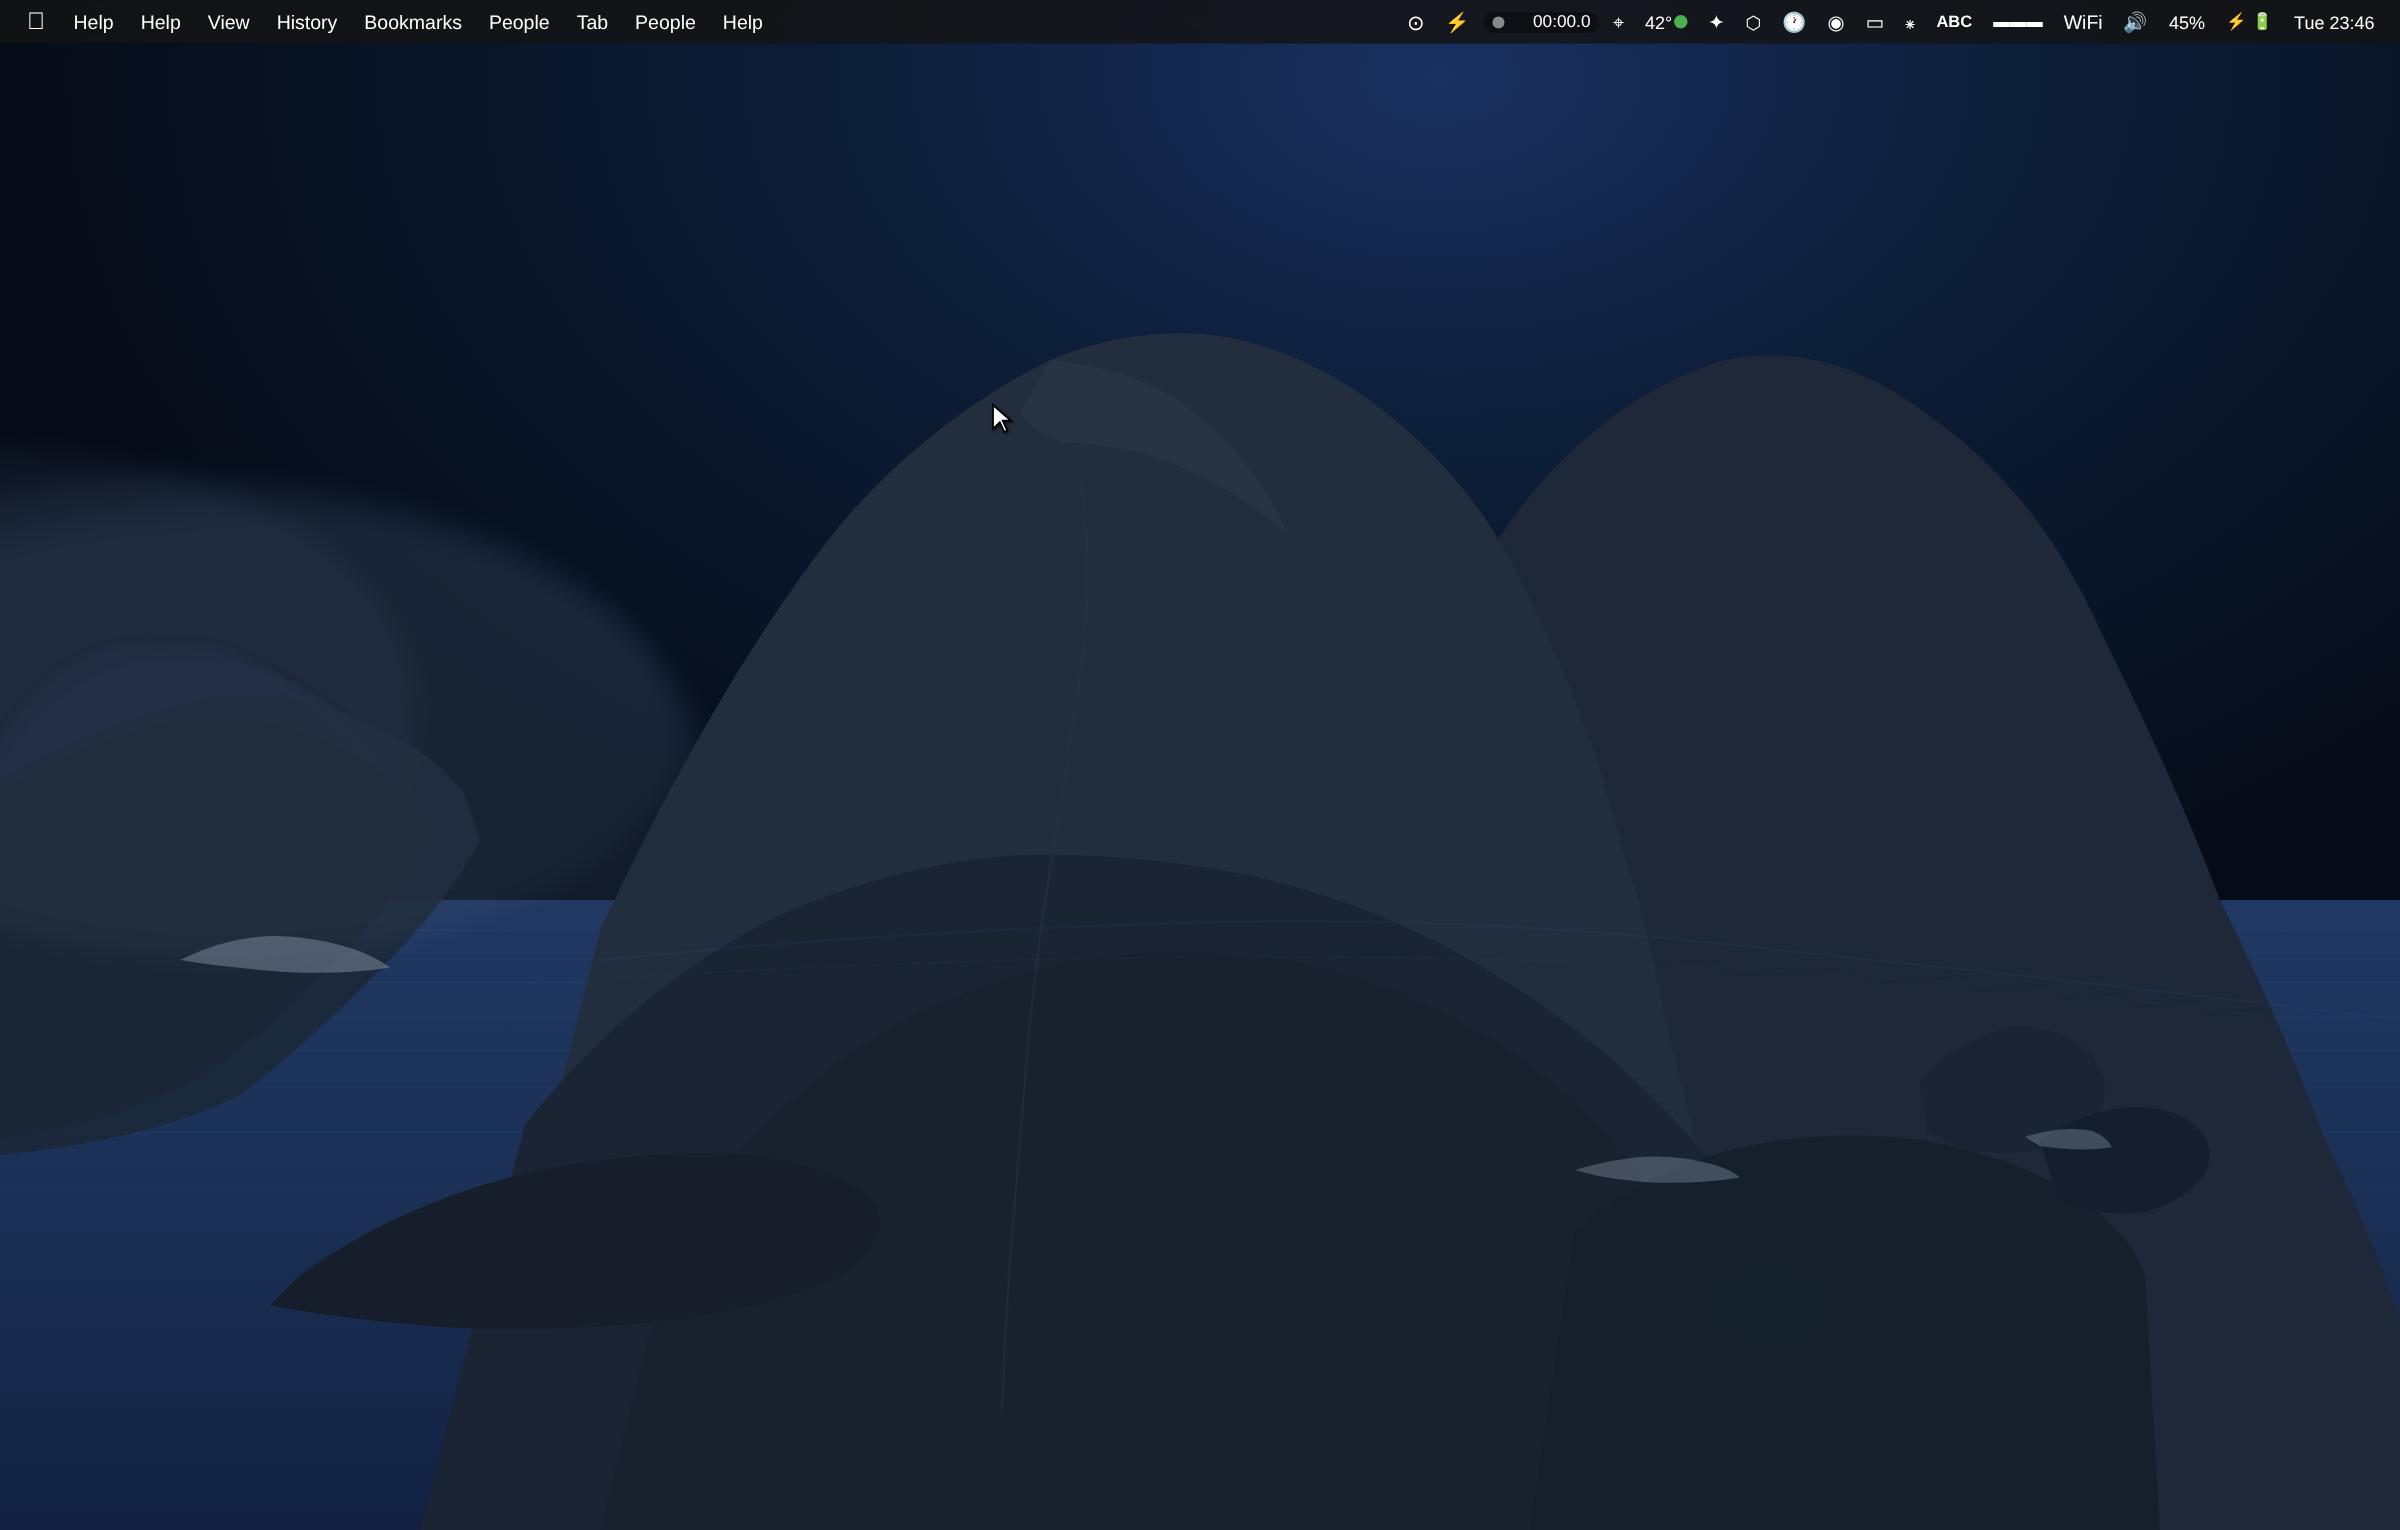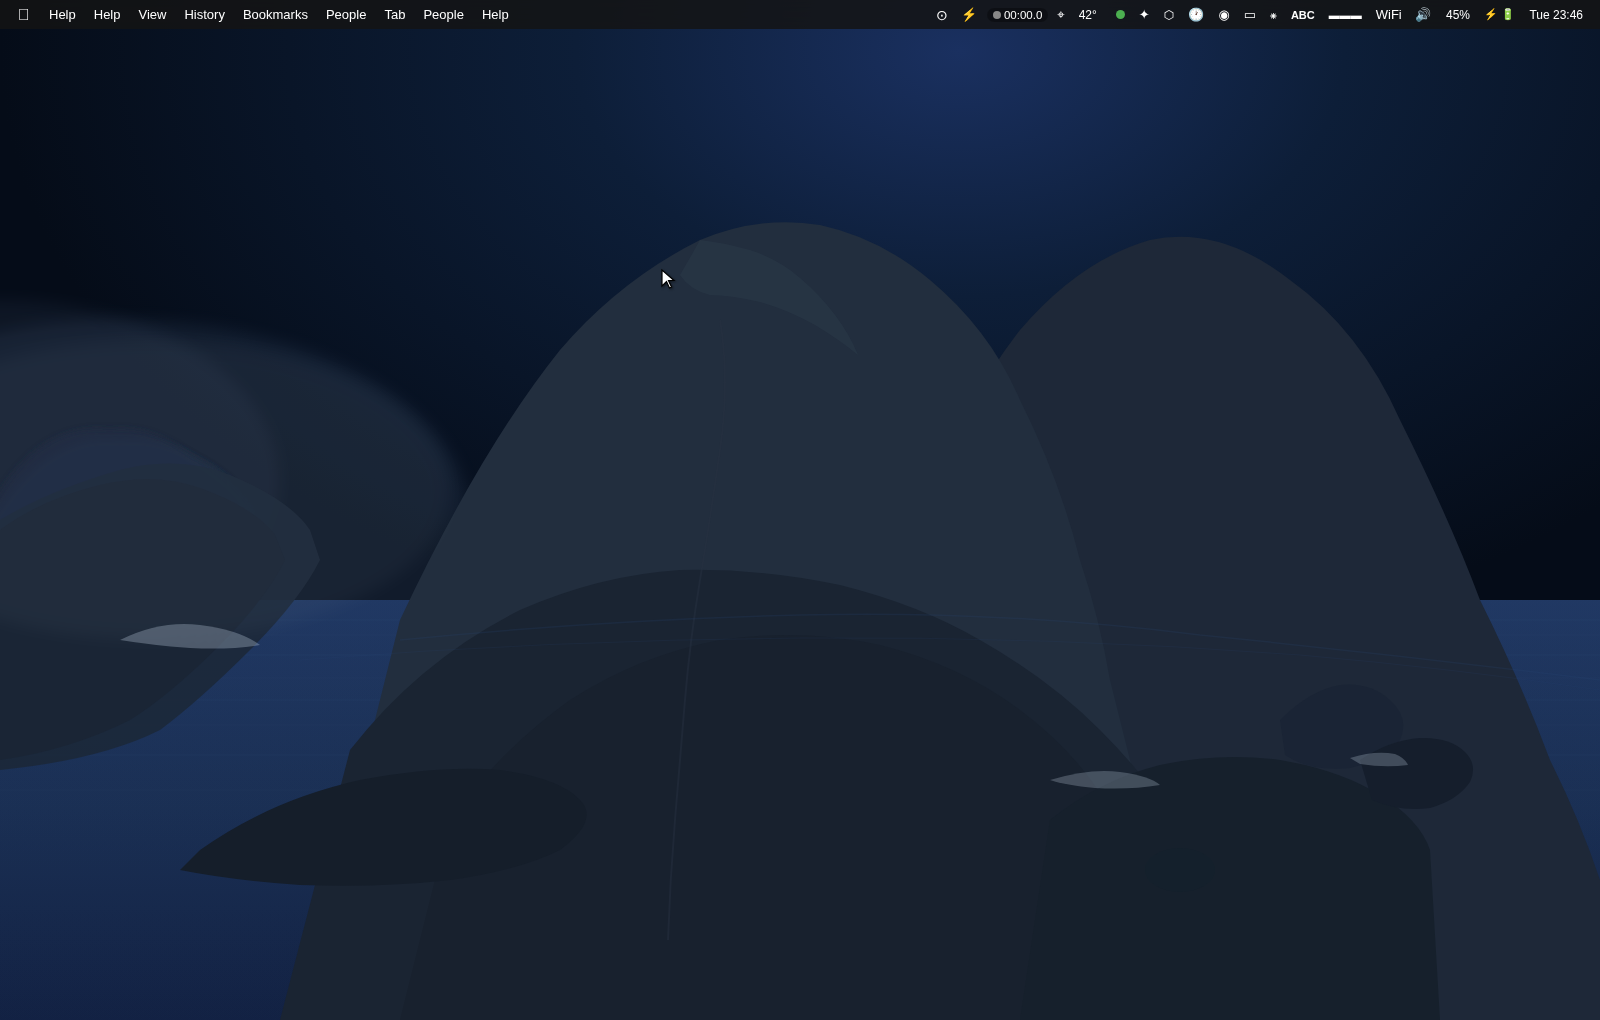--- a/index.html
+++ b/index.html
@@ -114,40 +114,40 @@
       font-size: 12px;
       color: #ffffff;
       cursor: pointer;
       border-radius: 4px;
       white-space: nowrap;
       gap: 2px;
     }
 
     .timer-badge {
       display: flex;
-      gap: 3px;
+      gap: 19px;
       background: rgba(0,0,0,0.3);
       border-radius: 10px;
       padding: 1px 6px;
       font-size: 11.5px;
       font-variant-numeric: tabular-nums;
     }
 
     .timer-dot {
       width: 8px;
       height: 8px;
       border-radius: 50%;
       background: #888;
       display: inline-block;
     }
 
     .temp-badge {
       display: flex;
       align-items: center;
-      gap: 19px;
+      gap: 1px;
       font-size: 12px;
     }
 
     .temp-dot {
       width: 9px;
       height: 9px;
       border-radius: 50%;
       background: #4CAF50;
       display: inline-block;
     }

